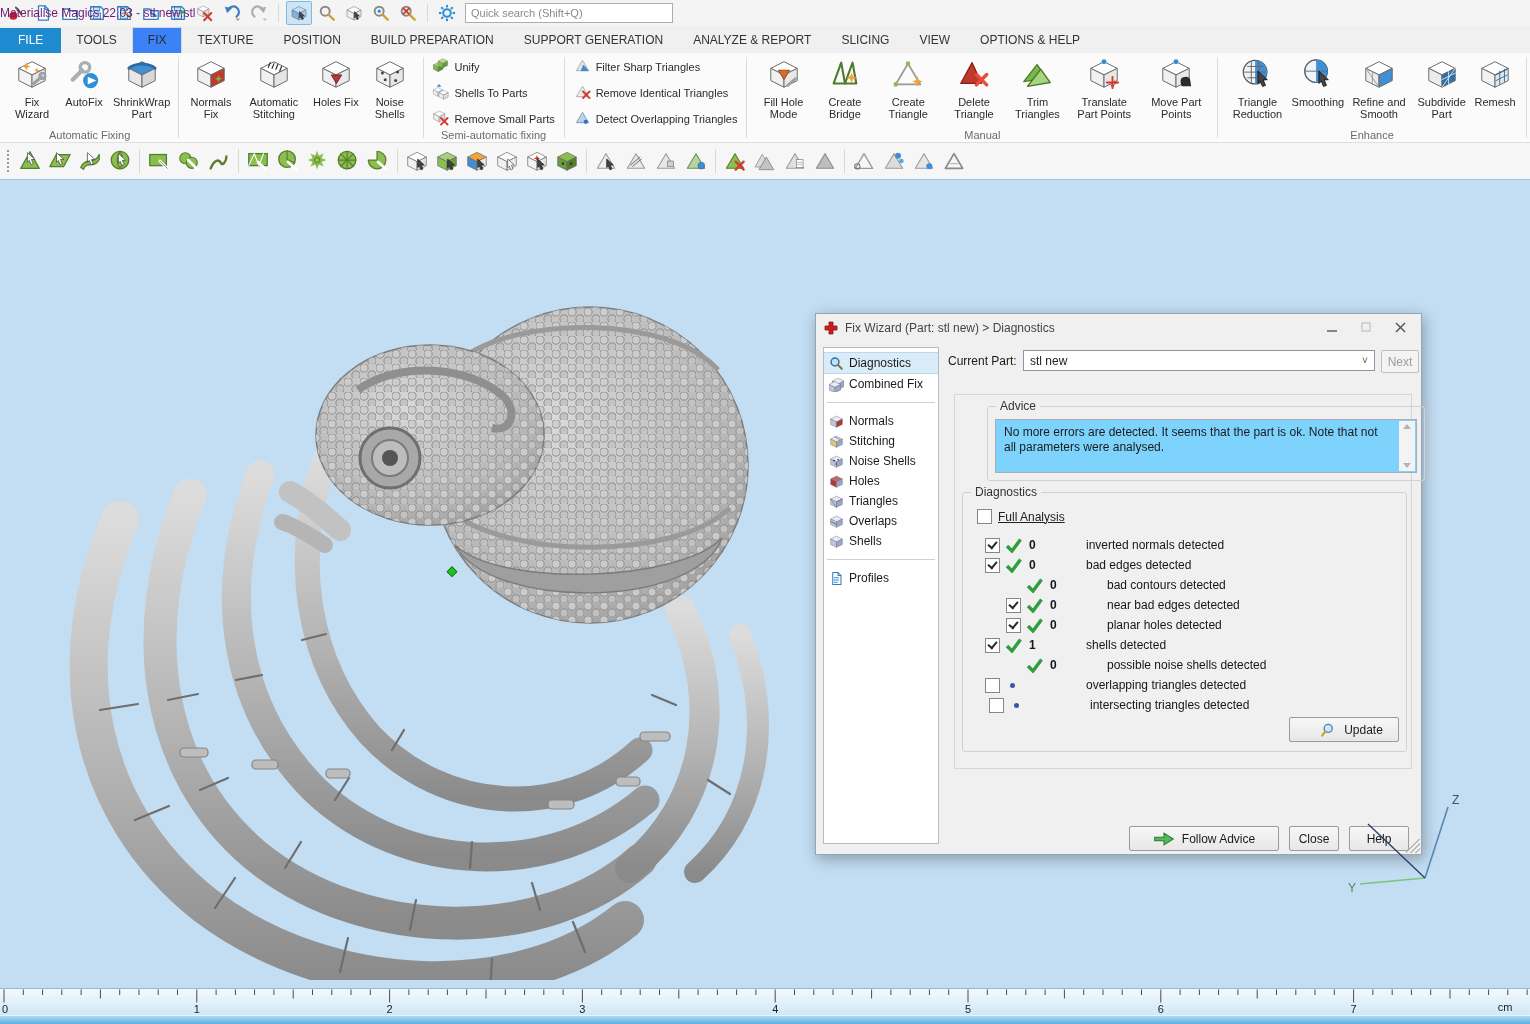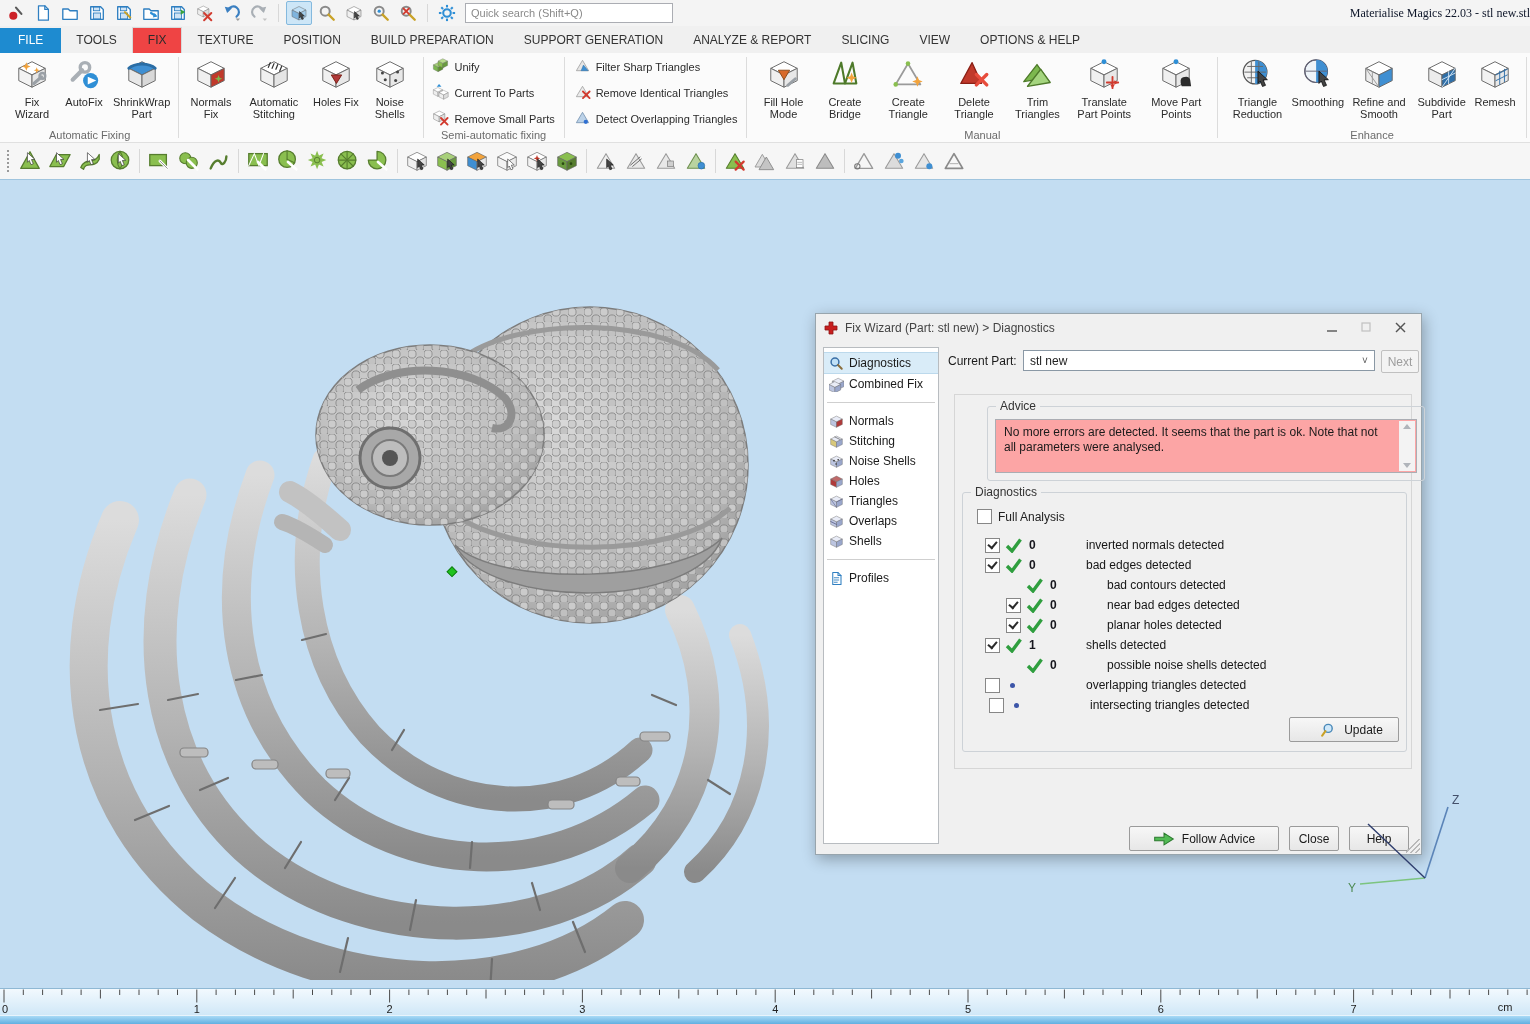--- a/index.html
+++ b/index.html
@@ -6,26 +6,26 @@
   body{width:1530px;height:1024px;position:relative;overflow:hidden;
        font-family:"Liberation Sans",sans-serif;font-size:12px;color:#222;background:#f0f0f0;}
   
   .titlebar{position:absolute;left:0;top:0;width:1530px;height:26px;background:#f4f4f4;border-bottom:1px solid #e3e3e3;display:flex;align-items:center;}
   .tbicons{display:flex;align-items:center;gap:3px;padding-left:4px;}
   .tbi{width:24px;height:22px;display:flex;align-items:center;justify-content:center;border-radius:2px;}
   .tbi.hl{background:#cde6f7;border:1px solid #84b9de;}
   .tbsep{width:1px;height:18px;background:#d8d8d8;margin:0 4px;}
   .qsearch{width:196px;height:16px;border:1px solid #abadb3;font-size:11px;padding:1px 5px;color:#333;background:#fff;margin-left:6px;}
   .qsearch::placeholder{color:#8a8a8a;}
-  .wtitle{position:absolute;left:0;right:0;top:6px;text-align:right;font-size:12px;color:#0f172a;pointer-events:none;font-family:Liberation Serif, serif;}
+  .wtitle{position:absolute;left:0;right:0;top:6px;text-align:left;font-size:12px;color:#701a75;pointer-events:none;}
   
   .menubar{position:absolute;left:0;top:26px;width:1530px;height:27px;background:#f0f0f0;display:flex;align-items:flex-end;}
   .tab{padding:5px 15px 6px 15px;font-size:12px;color:#333;cursor:default;}
   .tab.file{background:#1e8bd0;color:#fff;padding:5px 18px 6px 18px;}
-  .tab.active{background:#ef4444;border:1px solid #d9d9d9;border-bottom:none;color:#2b2b2b;}
+  .tab.active{background:#3b82f6;border:1px solid #d9d9d9;border-bottom:none;color:#2b2b2b;}
   
   .ribbon{position:absolute;left:0;top:53px;width:1530px;height:90px;background:#fbfbfb;border-bottom:1px solid #e0e0e0;display:flex;align-items:stretch;padding-left:4px;box-sizing:border-box;}
   .rgroup{position:relative;display:flex;flex-direction:column;padding:2px 2px 14px 2px;}
   .rbtns{display:flex;align-items:flex-start;height:70px;}
   .rbtn{display:flex;flex-direction:column;align-items:center;min-width:46px;max-width:66px;padding:2px 3px;border-radius:2px;}
   .rbtn .lbl{font-size:11px;line-height:1.12;text-align:center;color:#2b2b2b;margin-top:2px;}
   .rstack{display:flex;flex-direction:column;justify-content:flex-start;gap:8px;padding-top:3px;}
   .sbtn{display:flex;align-items:center;gap:5px;height:18px;padding:0 4px;border-radius:2px;}
   .sbtn .lbl{font-size:11px;color:#2b2b2b;white-space:nowrap;}
   .rlabel{position:absolute;bottom:1px;left:0;right:0;text-align:center;font-size:11px;color:#6b6b6b;white-space:nowrap;}
@@ -49,26 +49,26 @@
   .sbitem{display:flex;align-items:center;gap:5px;height:20px;padding-left:5px;font-size:12px;color:#1a1a1a;}
   .sbitem.sel{background:#d9ecf8;border-top:1px solid #bcd9ec;border-bottom:1px solid #bcd9ec;}
   .sbsep{height:1px;background:#cfcfcf;margin:8px 3px;}
   .cplabel{position:absolute;left:132px;top:40px;font-size:12px;color:#1a1a1a;text-align:center;}
   .combo{position:absolute;left:207px;top:36px;width:352px;height:21px;background:#fff;border:1px solid #8a98a5;display:flex;align-items:center;justify-content:space-between;padding-left:6px;box-sizing:border-box;font-size:12px;}
   .combo .chev{width:18px;height:100%;display:flex;align-items:center;justify-content:center;color:#555;font-size:10px;}
   .nextbtn{position:absolute;left:565px;top:36px;width:36px;height:21px;background:#f3f3f3;border:1px solid #c0c0c0;color:#9d9d9d;font-size:12px;display:flex;align-items:center;justify-content:center;border-radius:2px;}
   .outerpanel{position:absolute;left:138px;top:80px;width:456px;height:373px;border:1px solid #d6d6d6;background:#f0f0f0;}
   .groupbox{position:absolute;border:1px solid #cdd2d7;border-radius:3px;}
   .gblabel{position:absolute;top:-8px;left:8px;background:#f0f0f0;padding:0 4px;font-size:12px;color:#333;}
-  .advbox{position:absolute;left:7px;top:12px;right:7px;bottom:7px;background:#fca5a5;border:1px solid #abadb3;font-size:12px;color:#1a1a1a;padding:5px 24px 4px 8px;line-height:1.25;box-sizing:border-box;}
+  .advbox{position:absolute;left:7px;top:12px;right:7px;bottom:7px;background:#7dd3fc;border:1px solid #abadb3;font-size:12px;color:#1a1a1a;padding:5px 24px 4px 8px;line-height:1.25;box-sizing:border-box;}
   .advscroll{position:absolute;right:1px;top:1px;bottom:1px;width:16px;background:#f3f3f3;display:flex;flex-direction:column;justify-content:space-between;align-items:center;padding:3px 0;box-sizing:border-box;}
   .sarrow{width:0;height:0;border-left:4px solid transparent;border-right:4px solid transparent;}
   .sarrow.up{border-bottom:5px solid #b0b4ba;}
   .sarrow.dn{border-top:5px solid #b0b4ba;}
-  .fullrow{position:absolute;left:14px;top:16px;display:flex;align-items:center;gap:6px;font-size:12px;}
+  .fullrow{position:absolute;left:14px;top:16px;display:flex;align-items:center;gap:6px;font-size:12px;text-decoration:underline;}
   .diagrows{position:absolute;left:22px;top:42px;right:8px;}
   .drow{display:flex;align-items:center;height:20px;font-size:12px;}
   .slot-cb{width:20px;display:flex;align-items:center;}
   .slot-ck{width:24px;display:flex;align-items:center;}
   .slot-ct{width:22px;font-weight:bold;color:#16161d;}
   .slot-lb{margin-left:35px;color:#161616;}
   .cb{width:13px;height:13px;background:#fff;border:1px solid #878787;display:inline-block;position:relative;box-sizing:content-box;}
   .cb.on::after{content:"";position:absolute;left:2px;top:2px;width:7px;height:4px;border-left:2px solid #2b2b2b;border-bottom:2px solid #2b2b2b;transform:rotate(-50deg);}
   .bdot{width:5px;height:5px;border-radius:50%;background:#3c55a8;display:inline-block;margin-left:5px;}
   .btn{display:flex;align-items:center;justify-content:center;gap:7px;background:linear-gradient(#f7f7f7,#e7e7e7);border:1px solid #9b9b9b;font-size:12px;color:#1a1a1a;border-radius:2px;box-sizing:border-box;}
@@ -338,21 +338,21 @@
                 <polygon points="4,12 18,19 18,32 4,25" fill="#eee" stroke="#666" stroke-width="1" stroke-linejoin="round"></polygon>
                 <polygon points="32,12 18,19 18,32 32,25" fill="#ddd" stroke="#666" stroke-width="1" stroke-linejoin="round"></polygon>
               </g>
               <g transform="translate(12,12) scale(.7)">
                 <polygon points="18,5 32,12 18,19 4,12" fill="#fff" stroke="#666" stroke-width="1" stroke-linejoin="round"></polygon>
                 <polygon points="4,12 18,19 18,32 4,25" fill="#eee" stroke="#666" stroke-width="1" stroke-linejoin="round"></polygon>
                 <polygon points="32,12 18,19 18,32 32,25" fill="#ddd" stroke="#666" stroke-width="1" stroke-linejoin="round"></polygon>
               </g>
               <polygon points="10,8 20,8 15,2" fill="#2f8fd6" stroke="none" stroke-width="0" stroke-linejoin="round"></polygon>
             </svg></span>
-          <div class="lbl">Current To Parts</div>
+          <div class="lbl">Shells To Parts</div>
         </div>
         <div class="sbtn">
           <span><svg width="17" height="17" viewBox="0 0 36 36">
               <g transform="scale(.85)">
                 <polygon points="18,5 32,12 18,19 4,12" fill="#fff" stroke="#666" stroke-width="1" stroke-linejoin="round"></polygon>
                 <polygon points="4,12 18,19 18,32 4,25" fill="#eee" stroke="#666" stroke-width="1" stroke-linejoin="round"></polygon>
                 <polygon points="32,12 18,19 18,32 32,25" fill="#ddd" stroke="#666" stroke-width="1" stroke-linejoin="round"></polygon>
               </g>
               <line x1="19" y1="19" x2="33" y2="33" stroke="#d23b2f" stroke-width="4" stroke-linecap="round"></line>
               <line x1="33" y1="19" x2="19" y2="33" stroke="#d23b2f" stroke-width="4" stroke-linecap="round"></line>

